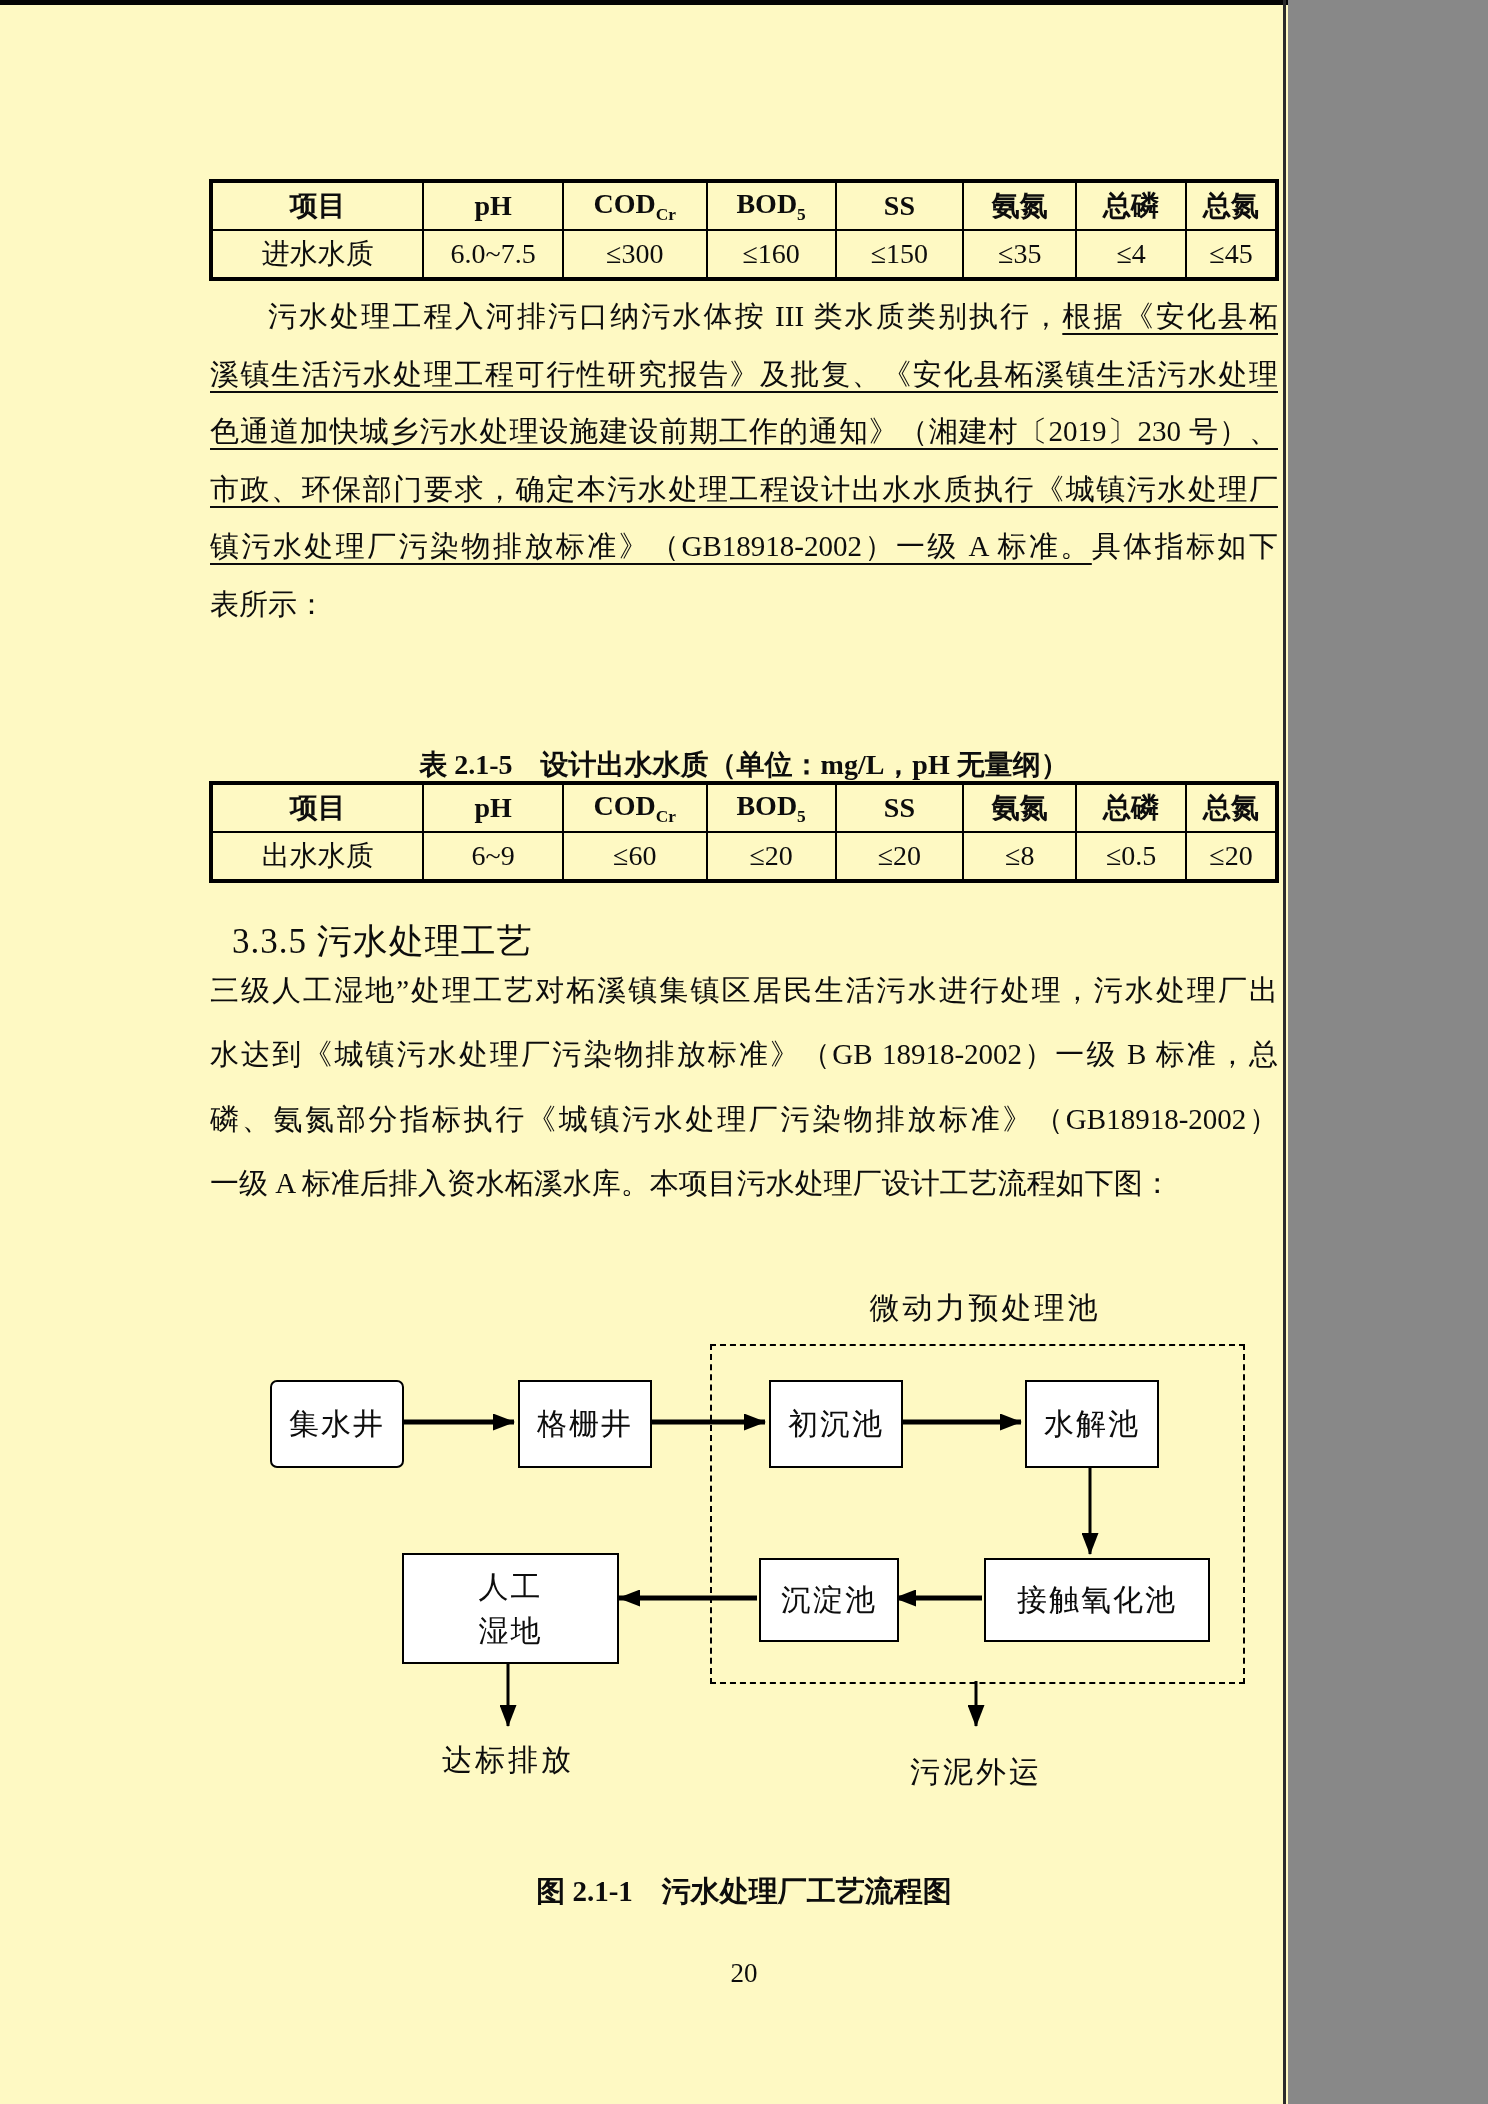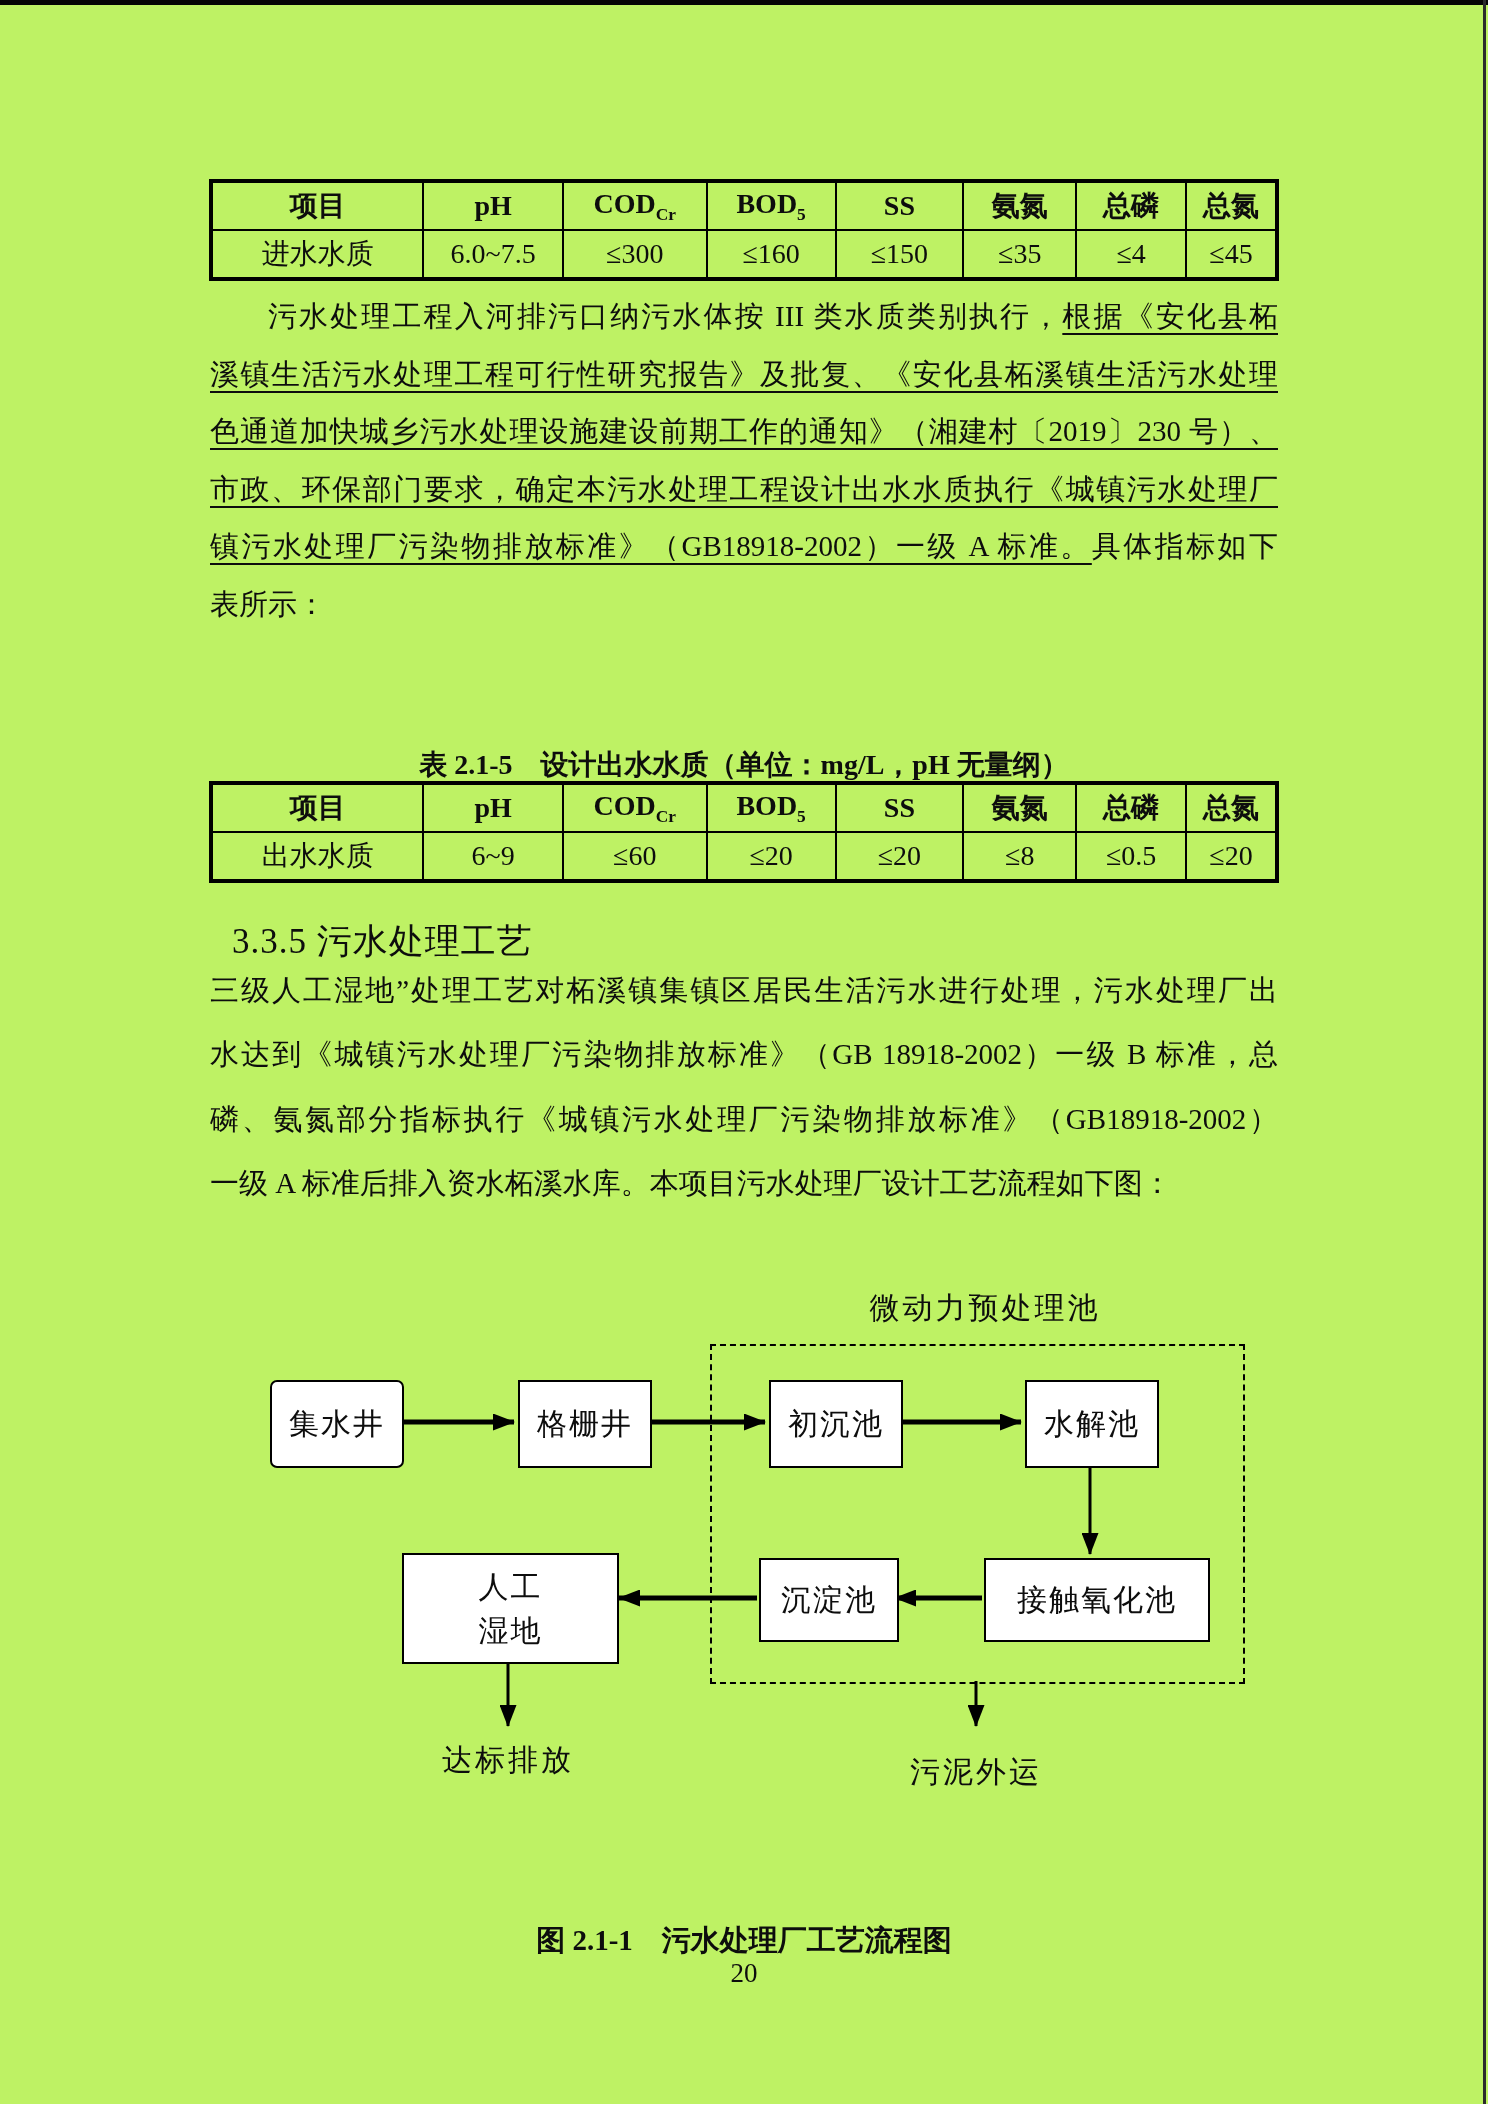--- a/index.html
+++ b/index.html
@@ -1,19 +1,19 @@
 <!DOCTYPE html>
 <html><head>
 <meta charset="utf-8">
 <style>
   html,body{margin:0;padding:0;background:#888;}
   .page{
     position:relative;
-    width:1488px;height:2104px;
-    background:#bef264;
+    width:1288px;height:2104px;
+    background:#fef9c3;
     font-family:"Liberation Serif","DejaVu Serif",serif;
     color:#0d0d0d;
     overflow:hidden;
   }
   .scan-edge-top{position:absolute;left:0;top:0;width:100%;height:5px;background:#050505;}
   .scan-edge-right{position:absolute;right:2px;top:0;width:3px;height:100%;background:#2b2b2b;}
 
   
   .qtable{
     position:absolute;left:210px;width:1068px;
@@ -68,21 +68,21 @@
     border:2px dashed #000;background:transparent;
   }
   .group-label{
     position:absolute;left:790px;top:8px;width:390px;
     text-align:center;font-size:30px;letter-spacing:3px;
   }
   .flow-svg{position:absolute;left:0;top:0;width:1488px;height:545px;}
   .bottom-label{position:absolute;font-size:30px;letter-spacing:3px;text-align:center;}
 
   .fig-caption{
-    position:absolute;left:210px;width:1068px;top:1921px;
+    position:absolute;left:210px;width:1068px;top:1872px;
     text-align:center;font-size:29px;font-weight:bold;
   }
   .page-number{
     position:absolute;left:0;width:1488px;top:1958px;
     text-align:center;font-size:27px;
   }
 </style>
 </head>
 <body>
 

